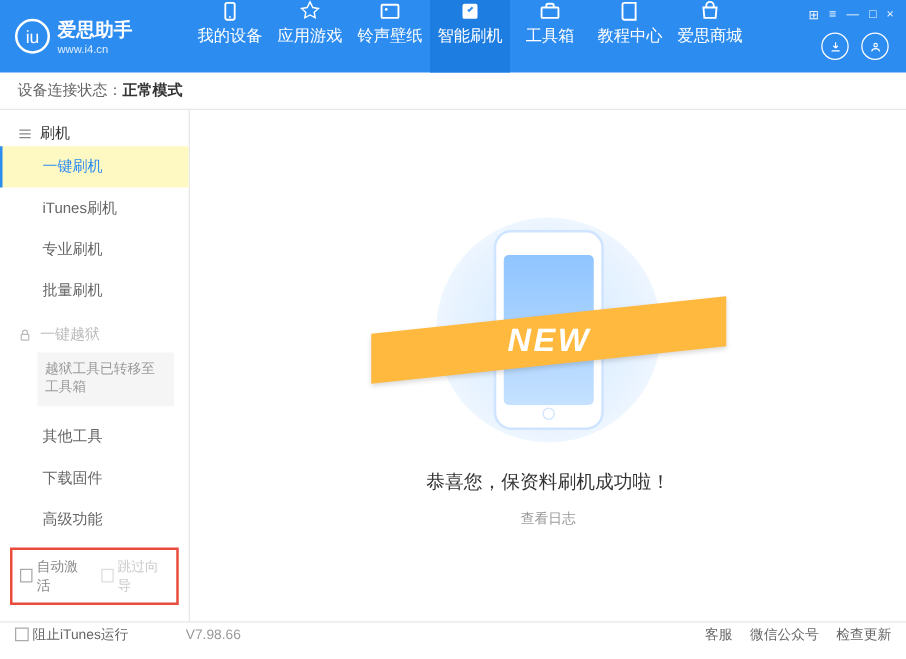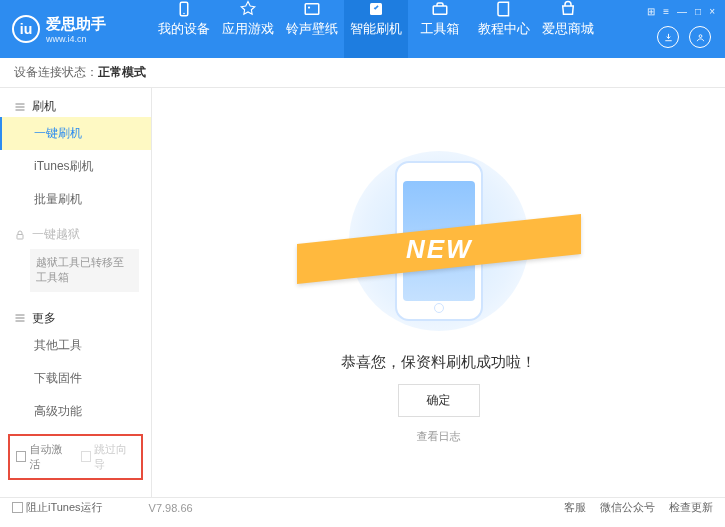--- a/index.html
+++ b/index.html
@@ -1,21 +1,21 @@
 <!DOCTYPE html>
 <html><head>
 <meta charset="utf-8">
 <style>
 * { margin: 0; padding: 0; box-sizing: border-box; font-family: "Microsoft YaHei", Arial, sans-serif; }
 body { width: 725px; height: 527px; background: #fff; overflow: hidden; font-size: 12px; }
 
 
 .header { height: 58px; background: #2d8cf0; color: #fff; display: flex; align-items: center; position: relative; }
 .logo-area { display: flex; align-items: center; padding: 0 12px; width: 152px; }
-.logo-circle { width: 28px; height: 28px; border: 2px solid #fff; border-radius: 50%; display: flex; align-items: center; justify-content: center; font-weight: bold; font-size: 14px; margin-right: 6px; }
+.logo-circle { width: 28px; height: 28px; border: 2px solid #fff; border-radius: 50%; display: flex; align-items: center; justify-content: center; font-weight: normal; font-size: 14px; margin-right: 6px; }
 .logo-text { display: flex; flex-direction: column; }
 .app-name { font-size: 15px; font-weight: bold; }
 .app-url { font-size: 9px; opacity: 0.85; }
 .nav { display: flex; height: 100%; }
 .nav-item { width: 64px; display: flex; flex-direction: column; align-items: center; justify-content: flex-start; cursor: pointer; font-size: 13px; gap: 2px; }
 .nav-item.active { background: #1e7de0; }
 .nav-icon { width: 18px; height: 18px; display: flex; align-items: center; justify-content: center; }
 .nav-icon svg { width: 18px; height: 18px; fill: #fff; }
 .header-right { position: absolute; right: 10px; top: 6px; display: flex; gap: 8px; font-size: 10px; }
 .header-right-icon { cursor: pointer; opacity: 0.9; }
@@ -164,37 +164,32 @@
 <div class="main">
   <div class="sidebar">
     <div class="side-group">
       <svg viewBox="0 0 24 24">
           <path d="M3 6h18M3 12h18M3 18h18" stroke="#888" stroke-width="2"></path>
         </svg>
       <span>刷机</span>
     </div>
     <div class="side-item active">一键刷机</div>
     <div class="side-item">iTunes刷机</div>
+    <div class="side-item">专业刷机</div>
     <div class="side-item">批量刷机</div>
 
     <div class="side-group" style="color:#bbb;">
       <svg viewBox="0 0 24 24">
           <rect x="6" y="11" width="12" height="9" rx="1" fill="none" stroke="#bbb" stroke-width="2"></rect>
           <path d="M8 11V8a4 4 0 018 0v3" fill="none" stroke="#bbb" stroke-width="2"></path>
         </svg>
       <span>一键越狱</span>
     </div>
     <div class="side-note">越狱工具已转移至工具箱</div>
 
-    <div class="side-group">
-      <svg viewBox="0 0 24 24">
-          <path d="M3 6h18M3 12h18M3 18h18" stroke="#888" stroke-width="2"></path>
-        </svg>
-      <span>更多</span>
-    </div>
     <div class="side-item">其他工具</div>
     <div class="side-item">下载固件</div>
     <div class="side-item">高级功能</div>
 
     <div class="checkbox-row">
       <label class="chk">
         <span class="chk-box"></span>
         <span>自动激活</span>
       </label>
       <label class="chk disabled">
@@ -210,21 +205,20 @@
       <div class="bg-circle"></div>
       <div class="phone">
         <div class="phone-screen"></div>
         <div class="phone-home"></div>
       </div>
       <div class="new-ribbon">
         <span class="new-text">NEW</span>
       </div>
     </div>
     <div class="success-text">恭喜您，保资料刷机成功啦！</div>
-    <button class="ok-btn">确定</button>
     <div class="view-log">查看日志</div>
   </div>
 </div>
 
 <div class="footer">
   <div class="footer-left">
     <label class="chk">
       <span class="chk-box"></span>
       <span>阻止iTunes运行</span>
     </label>

